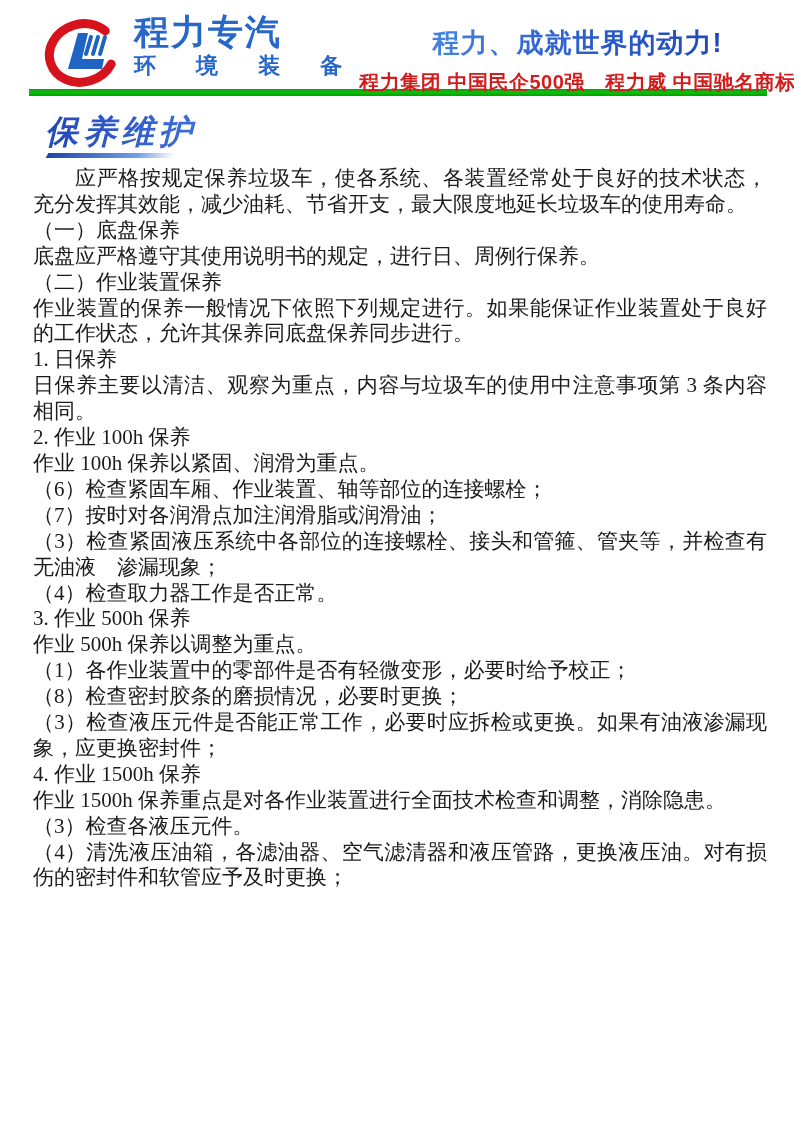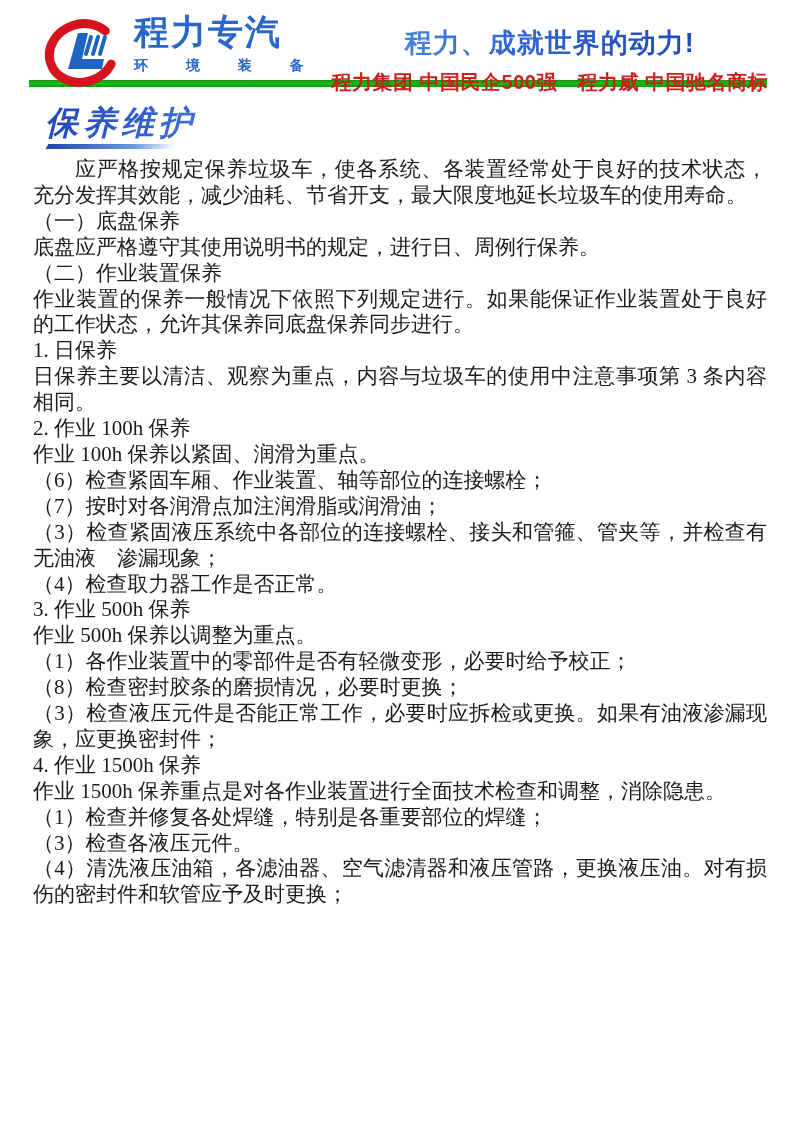--- a/index.html
+++ b/index.html
@@ -12,35 +12,35 @@
     background: #ffffff;
     overflow: hidden;
     font-family: "Liberation Serif", "DejaVu Serif", serif;
   }
 
   
   .header {
     display: flex;
     align-items: flex-start;
     padding: 13px 26px 16px 44px;
-    height: 80px;
+    height: 89px;
   }
   .logo-group { display: flex; align-items: flex-start; }
   .logo-icon-wrap { width: 76px; height: 76px; }
   .logo-text { margin-left: 14px; font-family: "Liberation Sans", "DejaVu Sans", sans-serif; }
   .logo-line1 {
     font-size: 35px;
     font-weight: bold;
     line-height: 38px;
     letter-spacing: 2px;
     color: #2767c9;
     white-space: nowrap;
   }
   .logo-line2 {
-    font-size: 14px;
+    font-size: 22px;
     font-weight: bold;
     line-height: 25px;
     letter-spacing: 17px;
     color: #2767c9;
     white-space: nowrap;
     margin-top: 2px;
   }
   .header-right {
     margin-left: auto;
     text-align: center;
@@ -206,19 +206,18 @@
     <p>（7）按时对各润滑点加注润滑脂或润滑油；</p>
     <p>（3）检查紧固液压系统中各部位的连接螺栓、接头和管箍、管夹等，并检查有无油液　渗漏现象；</p>
     <p>（4）检查取力器工作是否正常。</p>
     <p>3. 作业 500h 保养</p>
     <p>作业 500h 保养以调整为重点。</p>
     <p>（1）各作业装置中的零部件是否有轻微变形，必要时给予校正；</p>
     <p>（8）检查密封胶条的磨损情况，必要时更换；</p>
     <p>（3）检查液压元件是否能正常工作，必要时应拆检或更换。如果有油液渗漏现象，应更换密封件；</p>
     <p>4. 作业 1500h 保养</p>
     <p>作业 1500h 保养重点是对各作业装置进行全面技术检查和调整，消除隐患。</p>
-    <p>（1）检查并修复各处焊缝，特别是各重要部位的焊缝；</p>
     <p>（3）检查各液压元件。</p>
     <p>（4）清洗液压油箱，各滤油器、空气滤清器和液压管路，更换液压油。对有损伤的密封件和软管应予及时更换；</p>
   </div>
 
 
 </div>
 
 </body></html>

